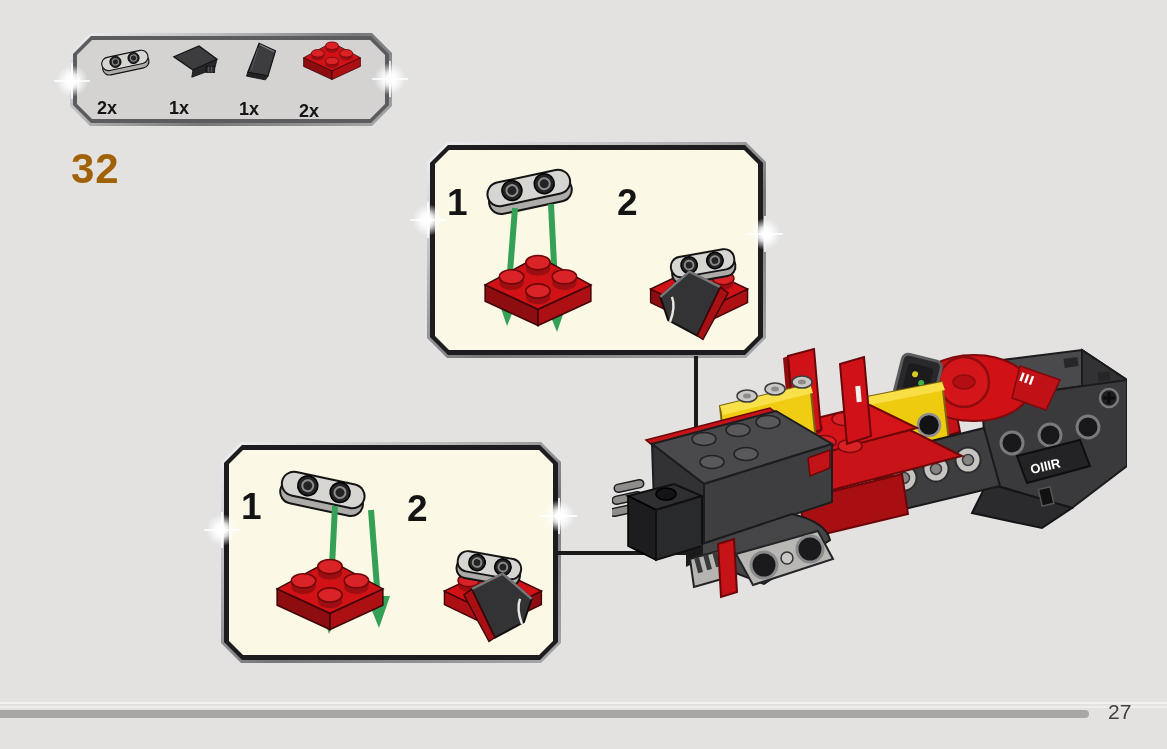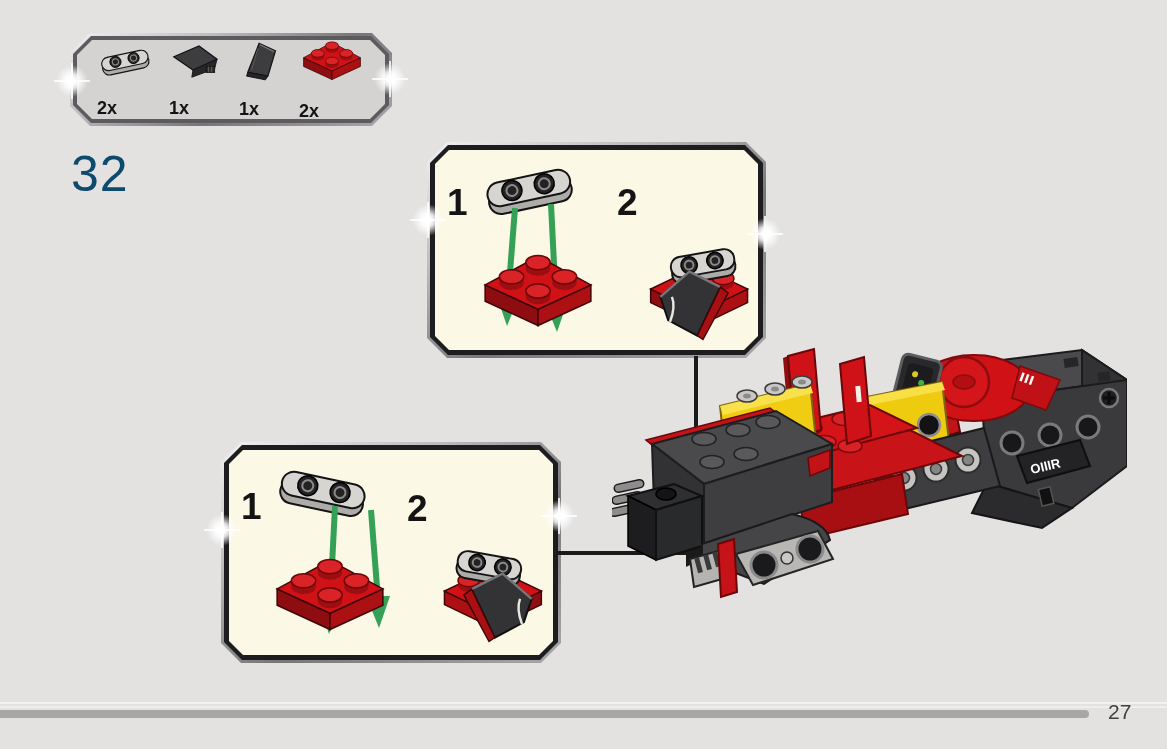--- a/index.html
+++ b/index.html
@@ -25,21 +25,21 @@
   .graydim{ inset:3px; --c:18px; background:#5c5c5f; }
   .grayfill{ inset:7px; --c:15px; background:#d4d3d2; }
 
   .glint { position:absolute; width:40px; height:40px; pointer-events:none;
     background:radial-gradient(circle, rgba(255,255,255,1) 0 3px, rgba(255,255,255,.85) 7px, rgba(255,255,255,0) 16px); }
   .glint:before, .glint:after { content:""; position:absolute; background:rgba(255,255,255,.8); }
   .glint:before { left:19px; top:2px; width:2px; height:36px; }
   .glint:after  { left:2px; top:19px; width:36px; height:2px; }
 
   
-  .step-number   { font-size:50px; font-weight:400; letter-spacing:1px; color:#0c4a6e; }
+  .step-number   { font-size:42px; font-weight:700; letter-spacing:1px; color:#a16207; }
   .substep-num   { font-size:37px; font-weight:700; color:#141414; }
   .count-label   { font-size:18px; font-weight:700; color:#141414; margin-top:16px; }
   .page-number   { font-size:21px; font-weight:500; color:#404040; }
 
   
   .parts-row { position:absolute; inset:7px; display:flex; align-items:center;
                justify-content:space-around; padding:0 12px; }
   .part-item { display:flex; flex-direction:column; align-items:flex-start; }
 
   .mirror { transform:scaleX(-1); }

